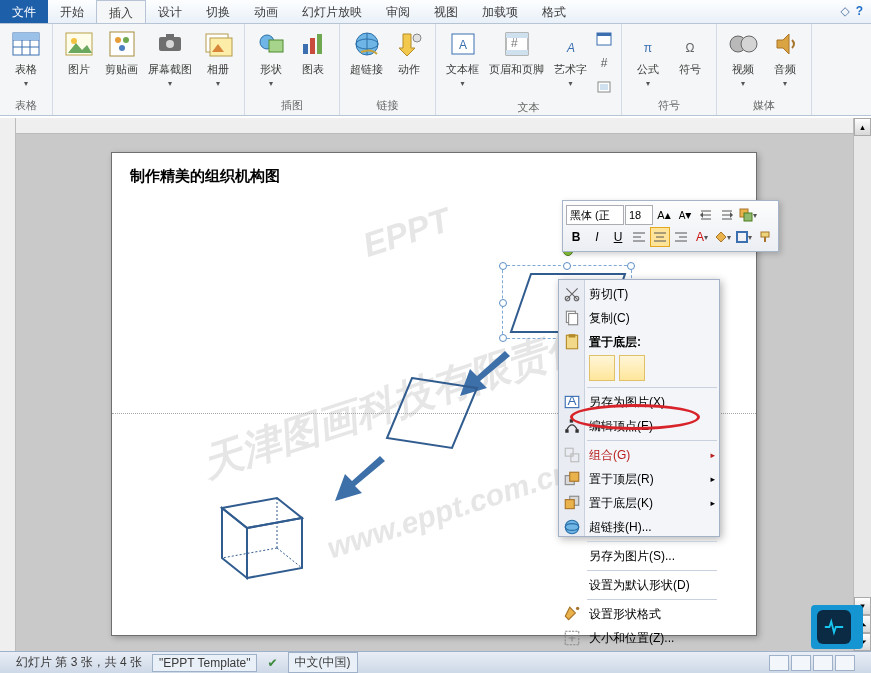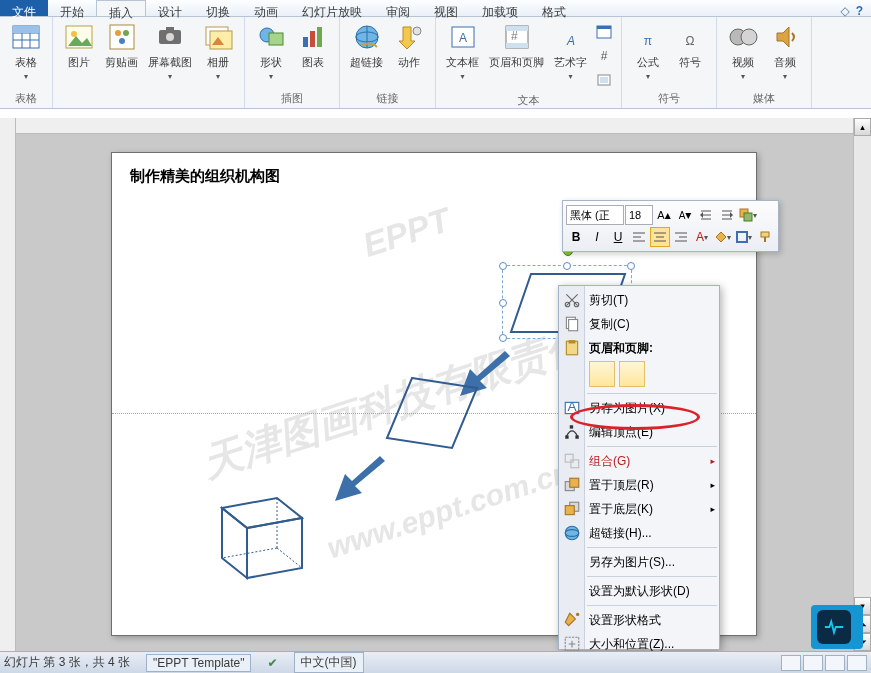--- a/index.html
+++ b/index.html
@@ -1,19 +1,19 @@
 <!DOCTYPE html>
 <html><head>
 <meta charset="utf-8">
 <style>
 * { box-sizing: border-box; margin: 0; padding: 0; font-family: "Microsoft YaHei", sans-serif; font-size: 12px; }
 body { background: #fff; width: 871px; height: 673px; overflow: hidden; position: relative; }
 
 
-.tabs { display: flex; height: 17px; background: linear-gradient(#fdfeff,#e9f0f8); border-bottom: 1px solid #b6c4d6; }
+.tabs { display: flex; height: 24px; background: linear-gradient(#fdfeff,#e9f0f8); border-bottom: 1px solid #b6c4d6; }
 .tab { padding: 4px 12px; cursor: pointer; color: #3b3b3b; }
 .tab.file { background: #1e5faa; color: #fff; }
 .tab.active { background: #f5f6f7; border: 1px solid #b6c4d6; border-bottom: none; }
 .help-icons { margin-left: auto; display: flex; gap: 6px; padding: 4px 8px; }
 
 
 .ribbon { display: flex; height: 92px; background: #f5f6f7; border-bottom: 1px solid #b6c4d6; }
 .group { display: flex; flex-direction: column; border-right: 1px solid #d2dbe6; padding: 2px 6px 0; }
 .group-ctrls { flex: 1; display: flex; align-items: flex-start; gap: 2px; }
 .group-label { text-align: center; font-size: 11px; color: #666; padding: 2px 0; }
@@ -58,21 +58,21 @@
 .ctx-item .ic { position: absolute; left: 4px; width: 18px; height: 18px; }
 .ctx-item.dis { color: #b91c1c; }
 .ctx-item .sub { position: absolute; right: 4px; font-size: 9px; }
 .ctx-sep { height: 1px; background: #c8d1dd; margin: 2px 2px 2px 28px; }
 .ctx-head { position: relative; padding: 4px 4px 2px 30px; font-weight: bold; }
 .paste-opts { position: relative; padding: 2px 0 4px 30px; display: flex; gap: 4px; }
 .paste-btn { width: 26px; height: 26px; border: 1px solid #e0c068; background: linear-gradient(#fff6d9,#ffe69b); cursor: pointer; }
 .red-ring { position: absolute; border: 3px solid #d8232a; border-radius: 50%/50%; pointer-events: none; }
 
 
-.status { position: absolute; left: 0; right: 0; bottom: 0; height: 22px; background: linear-gradient(#e9eef6,#cdd8e7); border-top: 1px solid #9fb1c8; display: flex; align-items: center; gap: 16px; padding: 0 4px; font-size: 11px; color: #3b3b3b; }
+.status { position: absolute; left: 0; right: 0; bottom: 0; height: 22px; background: linear-gradient(#e9eef6,#cdd8e7); border-top: 1px solid #9fb1c8; display: flex; align-items: center; gap: 10px; padding: 0 16px; font-size: 11px; color: #3b3b3b; }
 .status .sbtn { border: 1px solid #9fb1c8; padding: 1px 6px; background: #eaf0f8; }
 .status .views { margin-left: auto; display: flex; gap: 2px; }
 .view-b { width: 20px; height: 16px; border: 1px solid #9fb1c8; background: #f3f6fb; }
 
 
 .logo-badge { position: absolute; right: 8px; bottom: 24px; height: 44px; display: flex; align-items: center; background: #1596d2; color: #fff; border-radius: 4px; padding: 0 12px 0 6px; gap: 8px; font-weight: bold; }
 .logo-badge .sq { width: 34px; height: 34px; background: #0b2a44; border-radius: 6px; display: flex; align-items: center; justify-content: center; }
 .logo-badge .sq svg { width: 22px; height: 22px; }
 
 svg.ic { display: block; }
@@ -419,21 +419,21 @@
       </div>
     <div class="mini-b">
         <svg width="12" height="12">
           <rect x="2" y="1" width="8" height="5" fill="#ecd57a" stroke="#a8742a"></rect>
           <rect x="5" y="6" width="2" height="5" fill="#a8742a"></rect>
         </svg>
       </div>
   </div>
 </div>
 
-<div class="ctx" style="left:558px;top:285px;height:365px">
+<div class="ctx" style="left:558px;top:279px;height:258px">
   <div class="gutter"></div>
   <div class="ctx-item">
     <svg class="ic" viewBox="0 0 16 16">
         <path d="M3 3 L13 13 M13 3 L3 13" stroke="#666"></path>
         <circle cx="4" cy="12" r="2" fill="none" stroke="#666"></circle>
         <circle cx="12" cy="12" r="2" fill="none" stroke="#666"></circle>
       </svg>
     <span>剪切(T)</span>
   </div>
   <div class="ctx-item">
@@ -441,21 +441,21 @@
         <rect x="3" y="2" width="8" height="10" fill="#fff" stroke="#888"></rect>
         <rect x="5" y="4" width="8" height="10" fill="#fff" stroke="#888"></rect>
       </svg>
     <span>复制(C)</span>
   </div>
   <div class="ctx-head">
     <svg class="ic" style="position:absolute;left:4px;top:3px;width:18px;height:18px" viewBox="0 0 16 16">
         <rect x="3" y="2" width="10" height="12" fill="#f2d98a" stroke="#b58b2a"></rect>
         <rect x="5" y="1" width="6" height="3" fill="#b58b2a"></rect>
       </svg>
-    <span>页眉和页脚:</span>
+    <span>置于底层:</span>
   </div>
   <div class="paste-opts">
     <div class="paste-btn"></div>
     <div class="paste-btn"></div>
   </div>
   <div class="ctx-sep"></div>
   <div class="ctx-item">
     <svg class="ic" viewBox="0 0 16 16">
         <rect x="2" y="3" width="12" height="10" fill="#fff" stroke="#3b6fb0"></rect>
         <text x="8" y="11" text-anchor="middle" font-size="8" fill="#3b6fb0">A</text>

